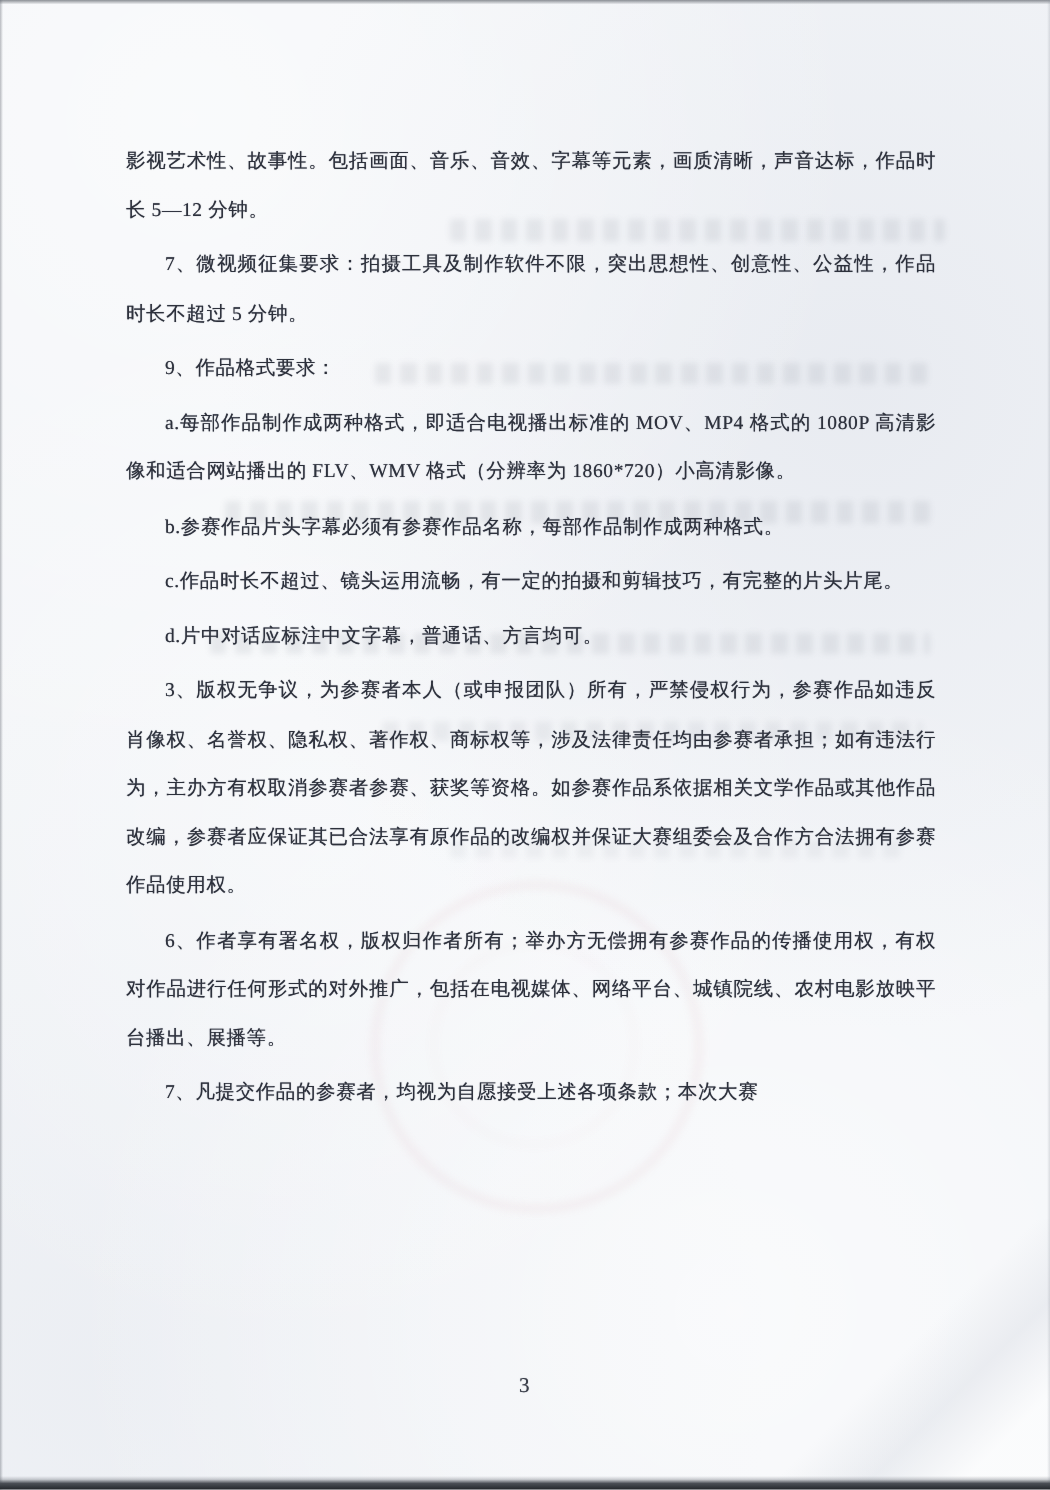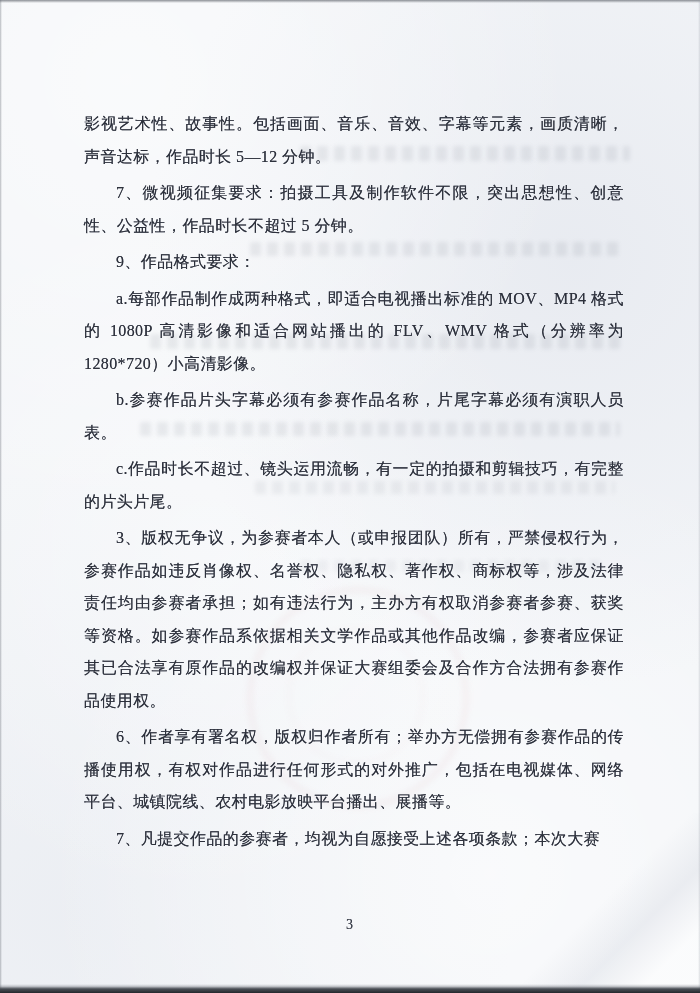--- a/index.html
+++ b/index.html
@@ -31,24 +31,24 @@
   .edge-bottom { position:absolute; left:0; bottom:0; width:700px; height:9px;
                  background: linear-gradient(0deg, #24272c 0%, #4a4e55 45%, rgba(120,124,132,0.35) 75%, rgba(120,124,132,0) 100%); }
   .crease {
     position:absolute; right:0; bottom:0; width:240px; height:180px;
     background: linear-gradient(135deg, rgba(255,255,255,0) 55%, rgba(210,214,223,0.35) 70%, rgba(255,255,255,0.5) 85%);
     pointer-events:none;
   }
   
   .text-block {
     position: absolute;
-    left: 84px; top: 108px;
+    left: 84px; top: 91px;
     width: 540px;
     color: #2d313c;
-    font-size: 16px;
+    font-size: 13px;
     line-height: 32.5px;
     letter-spacing: 0.4px;
     text-align: justify;
     text-shadow: 0 0 0.6px rgba(45,50,65,0.75);
   }
   .text-block p { margin: 0 0 4px 0; }
   .text-block p.indent { text-indent: 2em; }
   .page-number {
     position: absolute;
     left: 0; top: 917px; width: 700px;
@@ -98,23 +98,24 @@
   <div class="ghost-row g4"></div>
   <div class="ghost-row g5"></div>
   <div class="ghost-row g6"></div>
   <div class="seal-ghost seal-outer"></div>
   <div class="seal-ghost seal-inner"></div>
 
   <div class="text-block">
       <p class="">影视艺术性、故事性。包括画面、音乐、音效、字幕等元素，画质清晰，声音达标，作品时长 5—12 分钟。</p>
       <p class="indent">7、微视频征集要求：拍摄工具及制作软件不限，突出思想性、创意性、公益性，作品时长不超过 5 分钟。</p>
       <p class="indent">9、作品格式要求：</p>
-      <p class="indent">a.每部作品制作成两种格式，即适合电视播出标准的 MOV、MP4 格式的 1080P 高清影像和适合网站播出的 FLV、WMV 格式（分辨率为 1280*720）小高清影像。</p>
-      <p class="indent">b.参赛作品片头字幕必须有参赛作品名称，片尾字幕必须有演职人员表。</p>
+      <p class="indent">a.每部作品制作成两种格式，即适合电视播出标准的 MOV、MP4 格式的 1080P 高清影像和适合网站播出的 FLV、WMV 格式（分辨率为 1860*720）小高清影像。</p>
+      <p class="indent">b.参赛作品片头字幕必须有参赛作品名称，每部作品制作成两种格式。</p>
       <p class="indent">c.作品时长不超过、镜头运用流畅，有一定的拍摄和剪辑技巧，有完整的片头片尾。</p>
+      <p class="indent">d.片中对话应标注中文字幕，普通话、方言均可。</p>
       <p class="indent">3、版权无争议，为参赛者本人（或申报团队）所有，严禁侵权行为，参赛作品如违反肖像权、名誉权、隐私权、著作权、商标权等，涉及法律责任均由参赛者承担；如有违法行为，主办方有权取消参赛者参赛、获奖等资格。如参赛作品系依据相关文学作品或其他作品改编，参赛者应保证其已合法享有原作品的改编权并保证大赛组委会及合作方合法拥有参赛作品使用权。</p>
       <p class="indent">6、作者享有署名权，版权归作者所有；举办方无偿拥有参赛作品的传播使用权，有权对作品进行任何形式的对外推广，包括在电视媒体、网络平台、城镇院线、农村电影放映平台播出、展播等。</p>
       <p class="indent">7、凡提交作品的参赛者，均视为自愿接受上述各项条款；本次大赛</p>
     </div>
 
   <div class="page-number">3</div>
 
   <div class="crease"></div>
   <div class="edge-top"></div>
   <div class="edge-left"></div>

